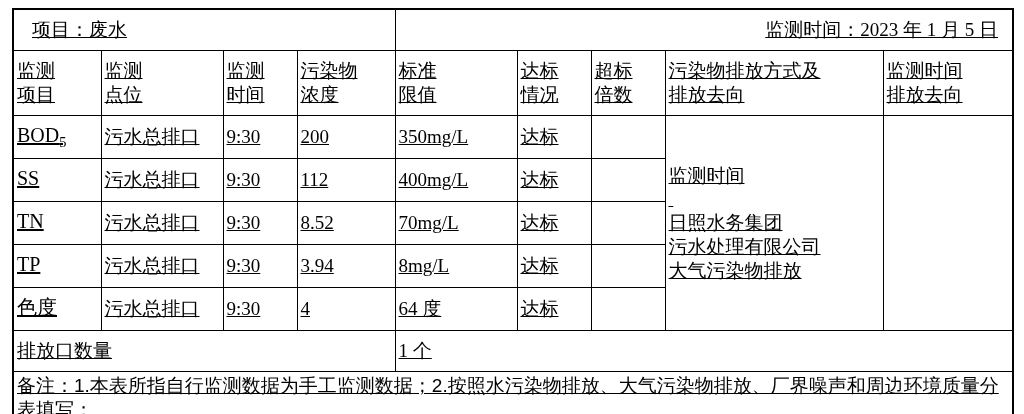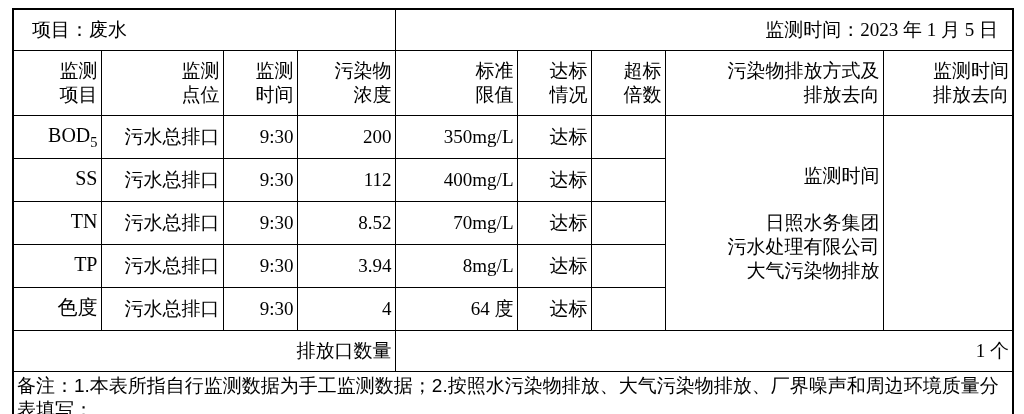--- a/index.html
+++ b/index.html
@@ -13,30 +13,31 @@
     font-family: "Liberation Serif", "DejaVu Serif", serif;
     color: #000000;
     overflow: hidden;
   }
   .page {
     position: relative;
     width: 1024px;
     height: 414px;
     box-sizing: border-box;
     padding: 8px 12px 0 12px;
+    text-decoration: underline;
   }
   table.report {
     width: 1000px;
     border-collapse: collapse;
     table-layout: fixed;
     border: 2px solid #000;
   }
   table.report td {
     border: 1px solid #000;
-    text-align: right;
+    text-align: left;
     vertical-align: middle;
     font-size: 19px;
     line-height: 1.25;
     padding: 2px 3px;
   }
   
   .title-row td {
     border-left: none;
     border-right: none;
     border-top: none;

